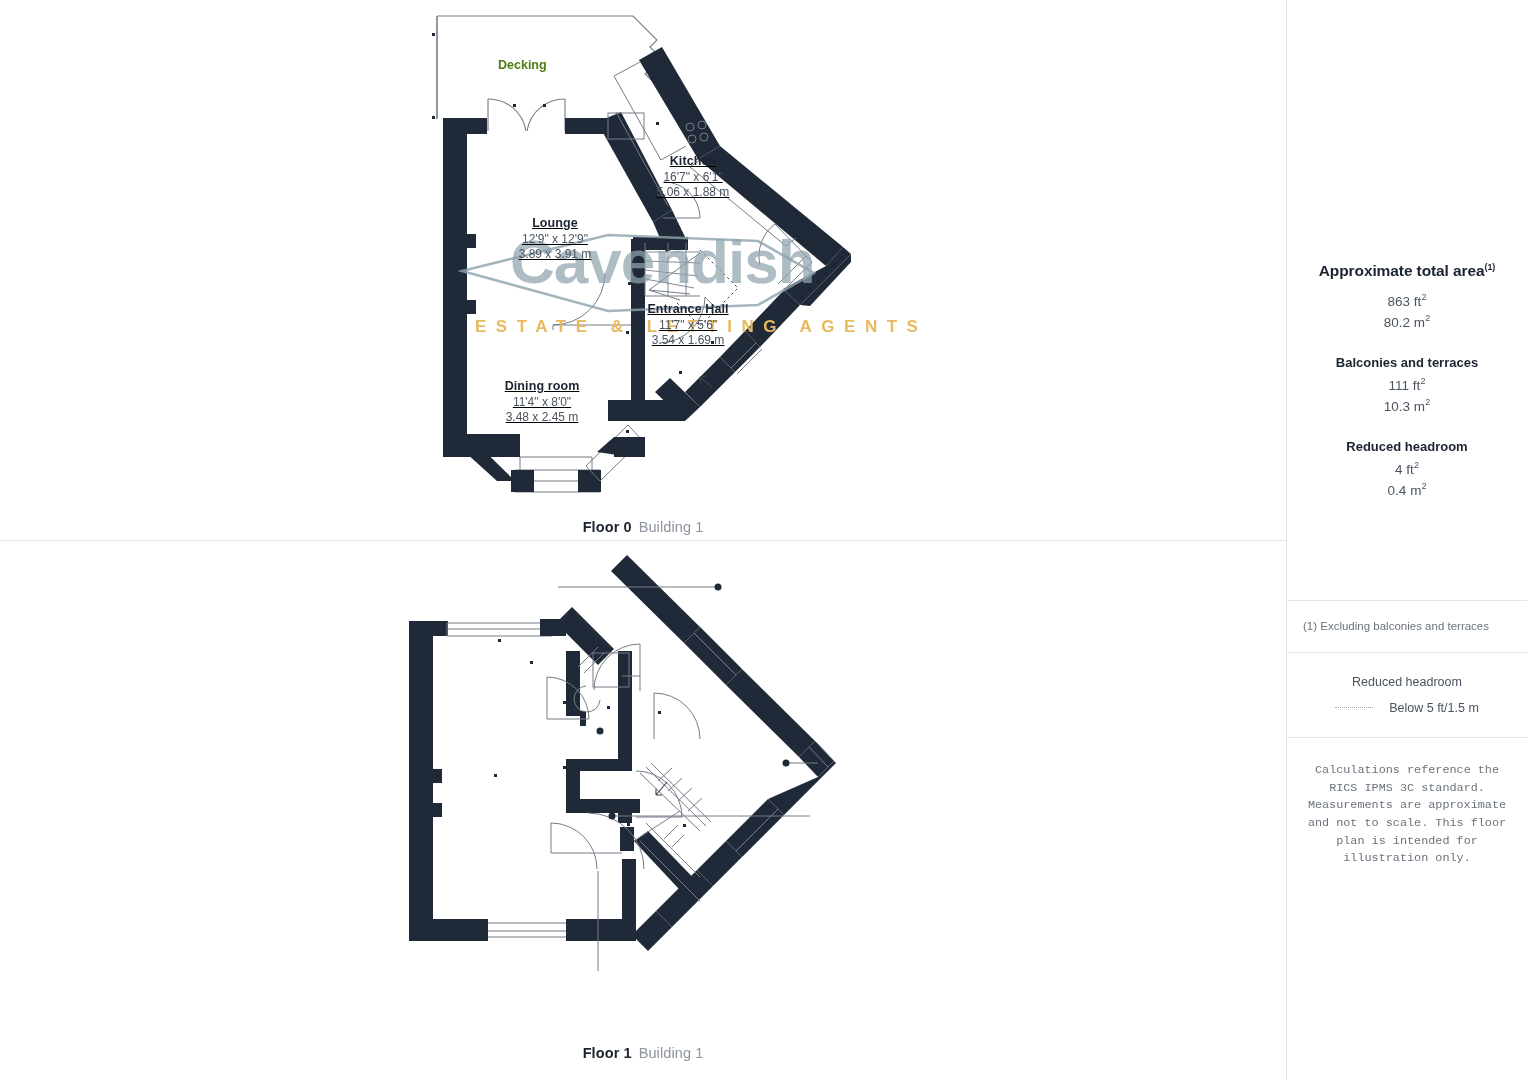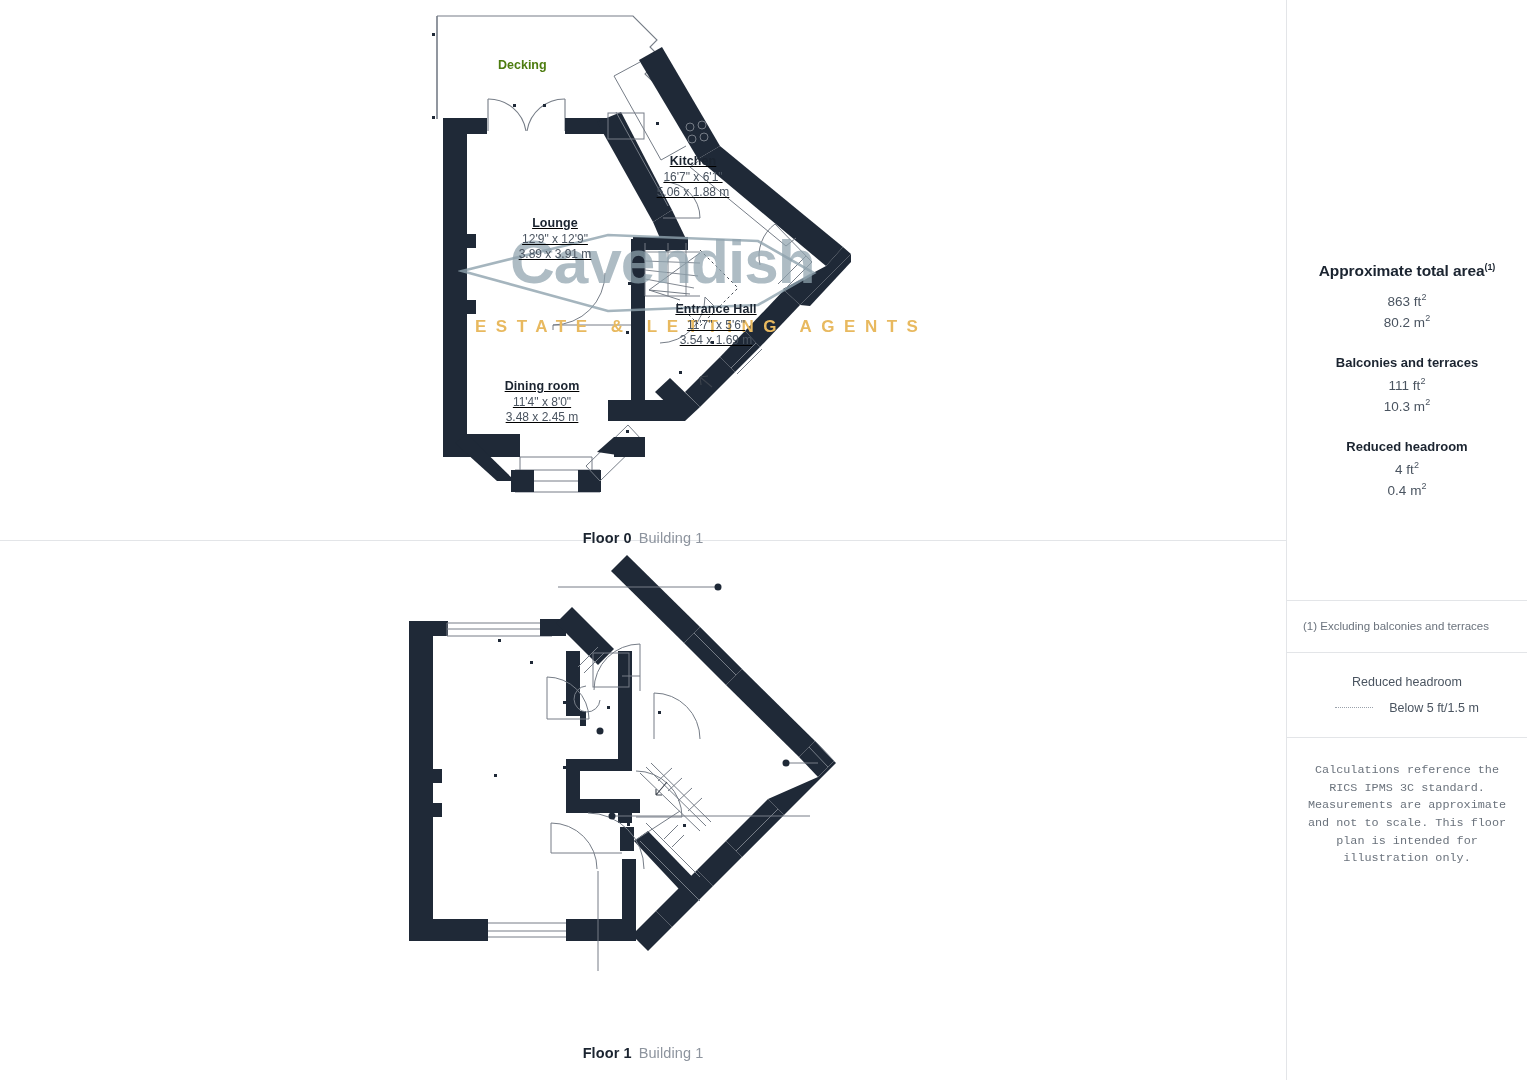--- a/index.html
+++ b/index.html
@@ -33,21 +33,21 @@
 
   .plan-svg { position: absolute; left: 0; top: 0; }
 
   .floor-caption {
     position: absolute;
     width: 100%;
     text-align: center;
     font-size: 14.5px;
     letter-spacing: .1px;
   }
-  #floor0-caption { top: 530px; }
+  #floor0-caption { top: 519px; }
   #floor1-caption { top: 504px; }
   .floor-caption .fc-floor { color: #1b2430; font-weight: bold; }
   .floor-caption .fc-building { color: #8d949e; margin-left: 7px; }
 
   
   .wm {
     position: absolute;
     pointer-events: none;
     user-select: none;
   }
@@ -310,21 +310,21 @@
         <div class="rl-imp">16'7" x 6'1"</div>
         <div class="rl-met">5.06 x 1.88 m</div>
       </div>
 
       <div class="room-label" style="left:490px; top:215px; width:130px;">
         <div class="rl-name">Lounge</div>
         <div class="rl-imp">12'9" x 12'9"</div>
         <div class="rl-met">3.89 x 3.91 m</div>
       </div>
 
-      <div class="room-label" style="left:650px; top:301px; width:132px;">
+      <div class="room-label" style="left:622px; top:301px; width:132px;">
         <div class="rl-name">Entrance Hall</div>
         <div class="rl-imp">11'7" x 5'6"</div>
         <div class="rl-met">3.54 x 1.69 m</div>
       </div>
 
       <div class="room-label" style="left:477px; top:378px; width:130px;">
         <div class="rl-name">Dining room</div>
         <div class="rl-imp">11'4" x 8'0"</div>
         <div class="rl-met">3.48 x 2.45 m</div>
       </div>

